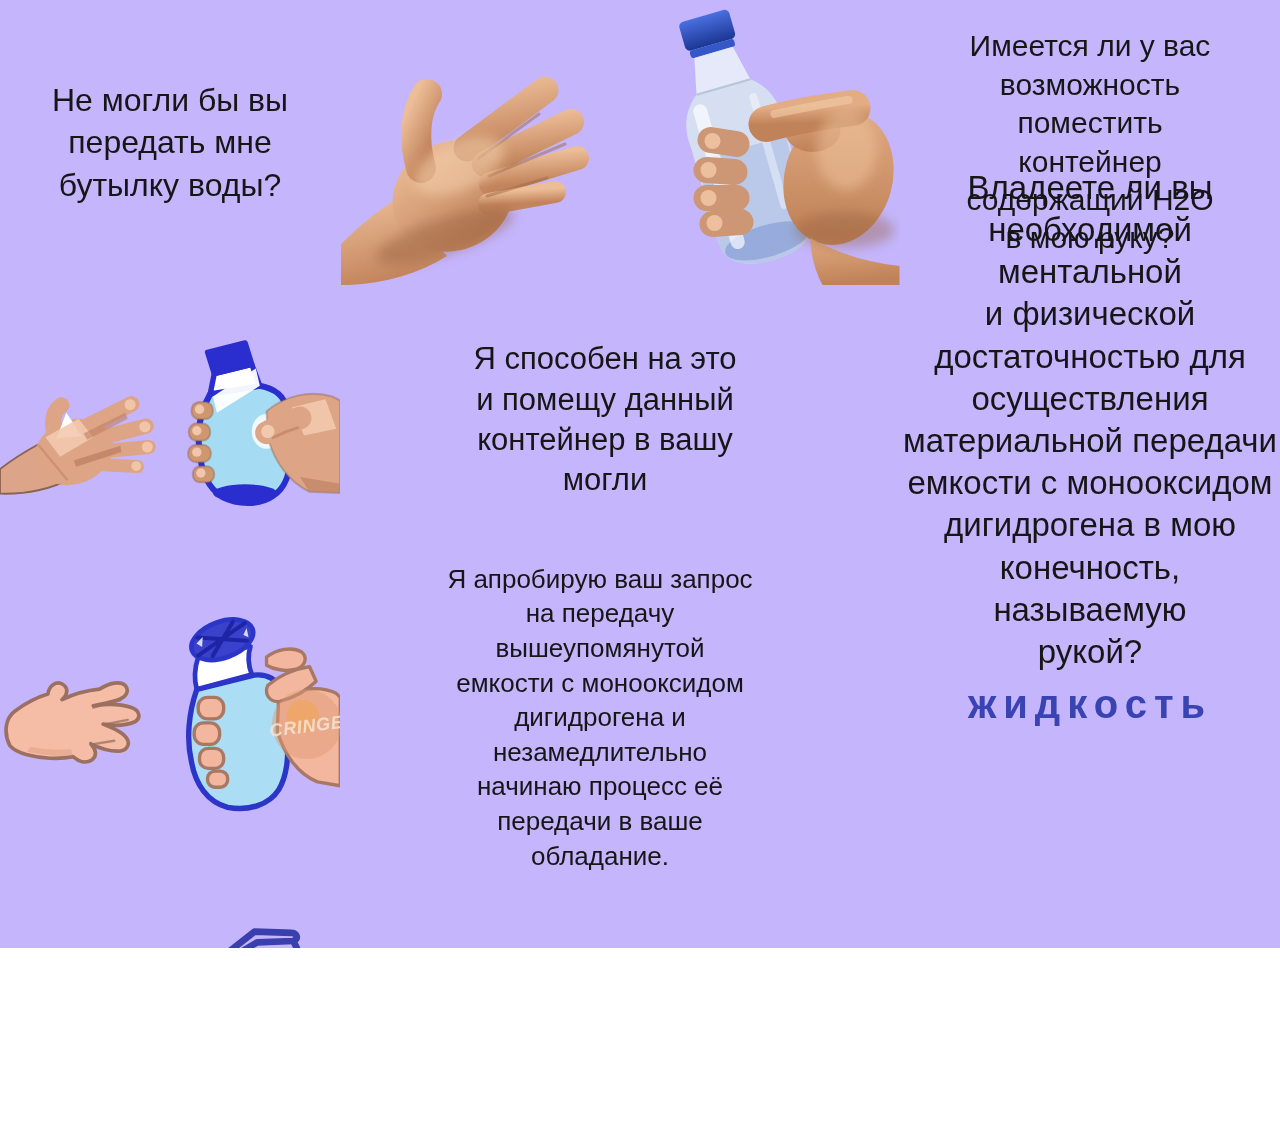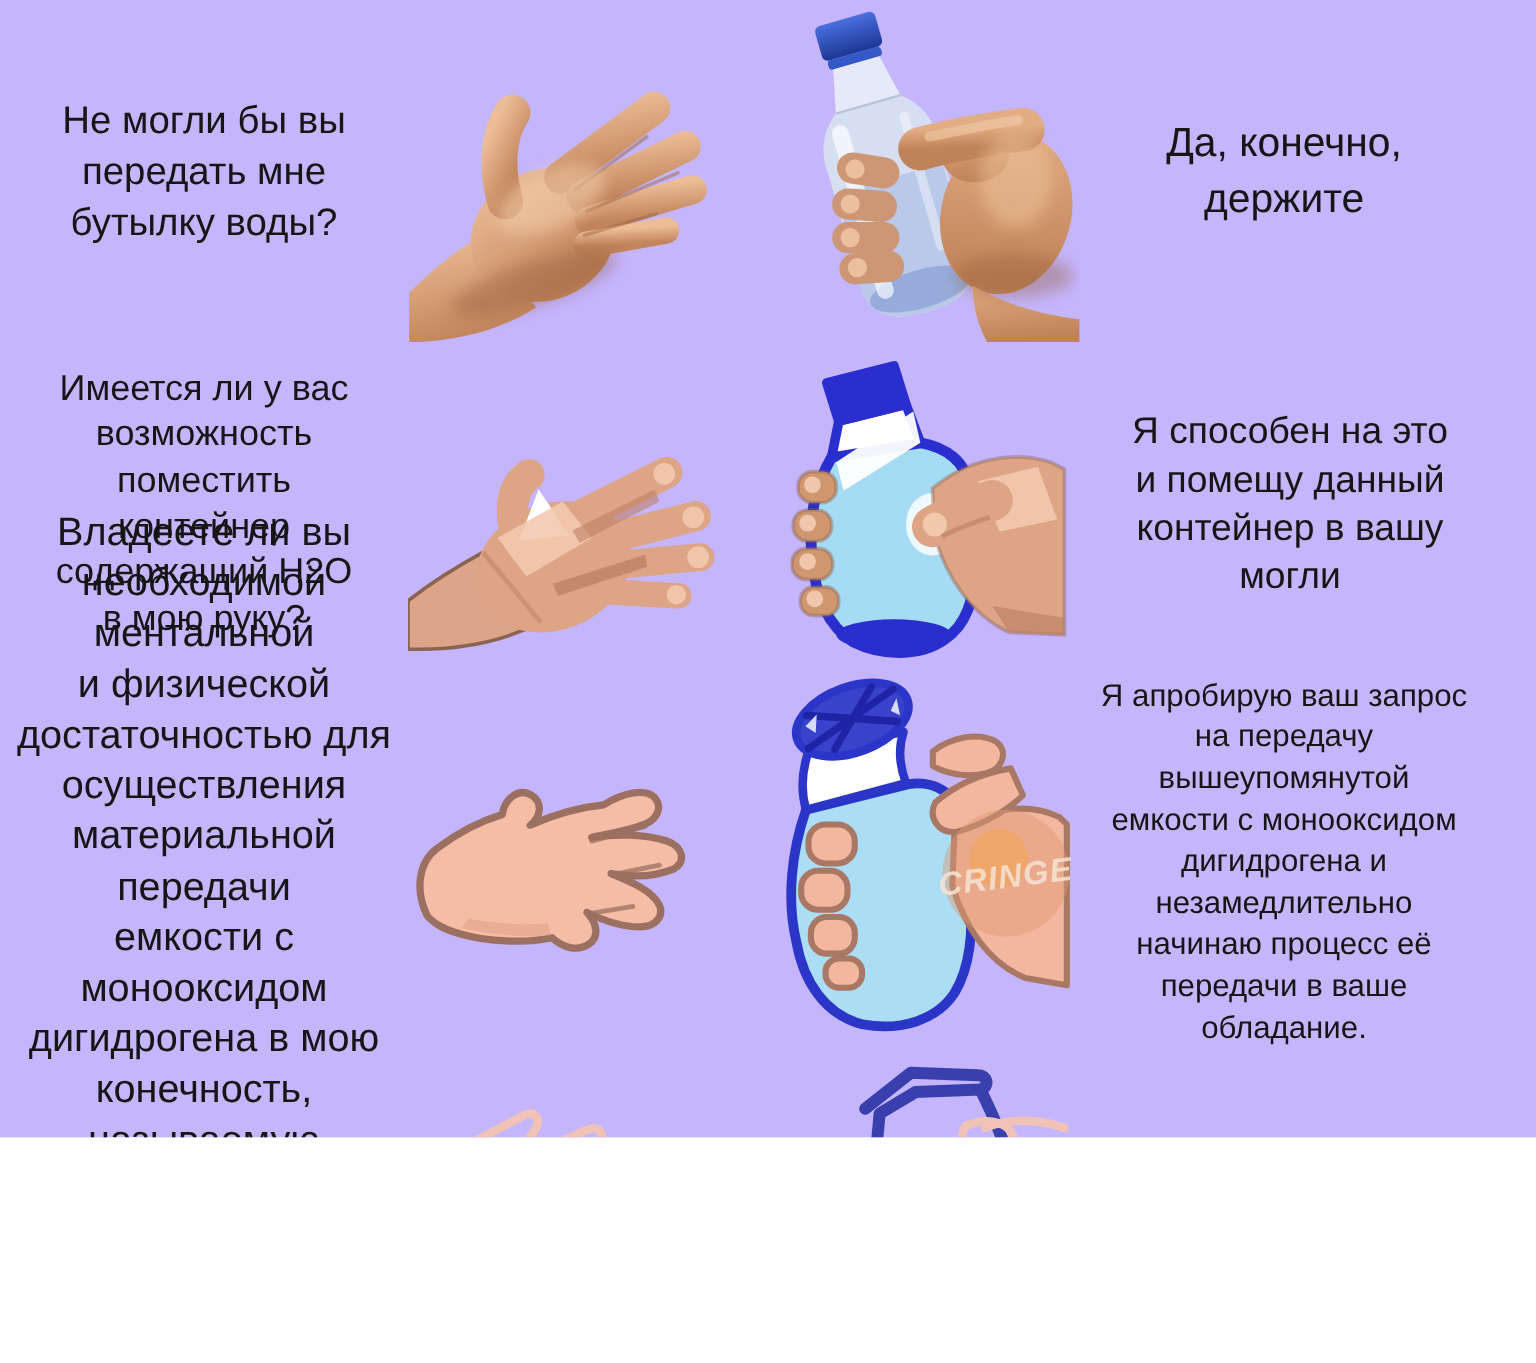--- a/index.html
+++ b/index.html
@@ -100,24 +100,20 @@
         <ellipse cx="198" cy="130" rx="28" ry="22" fill="url(#sk2)"></ellipse>
         <path d="M196 238 C220 252 250 262 285 266 L285 285 L208 285 C200 270 196 254 196 238 Z" fill="url(#sk2)"></path>
         <path d="M238 108 C206 112 174 118 152 124" stroke="url(#sk2)" stroke-width="36" stroke-linecap="round" fill="none"></path>
         <path d="M234 100 C206 104 180 110 160 114" stroke="#f2cba6" stroke-width="8" opacity="0.6" stroke-linecap="round" fill="none"></path>
         <ellipse cx="230" cy="230" rx="50" ry="18" fill="#96603c" opacity="0.4" filter="url(#b7)"></ellipse>
         <ellipse cx="232" cy="150" rx="30" ry="40" fill="#f0c69e" opacity="0.5" filter="url(#b7)"></ellipse>
       </g>
     </svg>
   </div>
 
-  <div class="cell">
-    <div class="txt t-r1r">Да, конечно,
-держите</div>
-  </div>
 
   <div class="cell">
     <div class="txt t-r2l">Имеется ли у вас
 возможность
 поместить
 контейнер
 содержащий H2O
 в мою руку?</div>
   </div>
 

